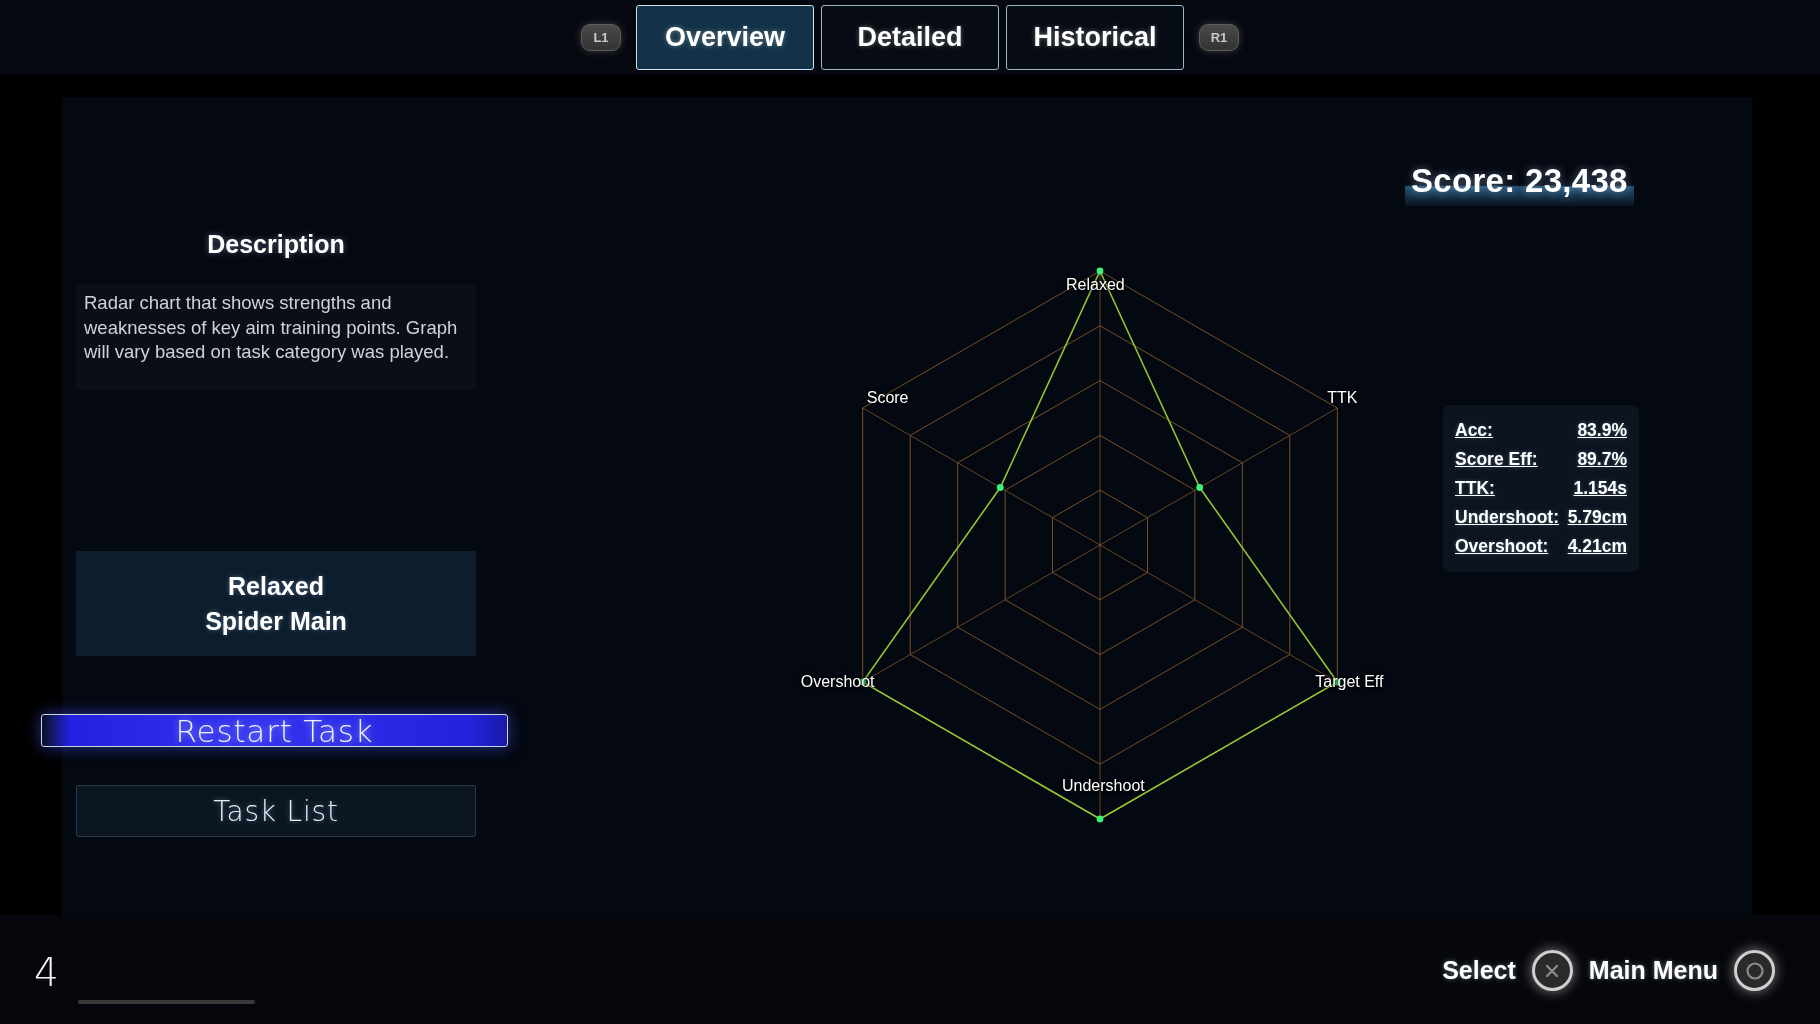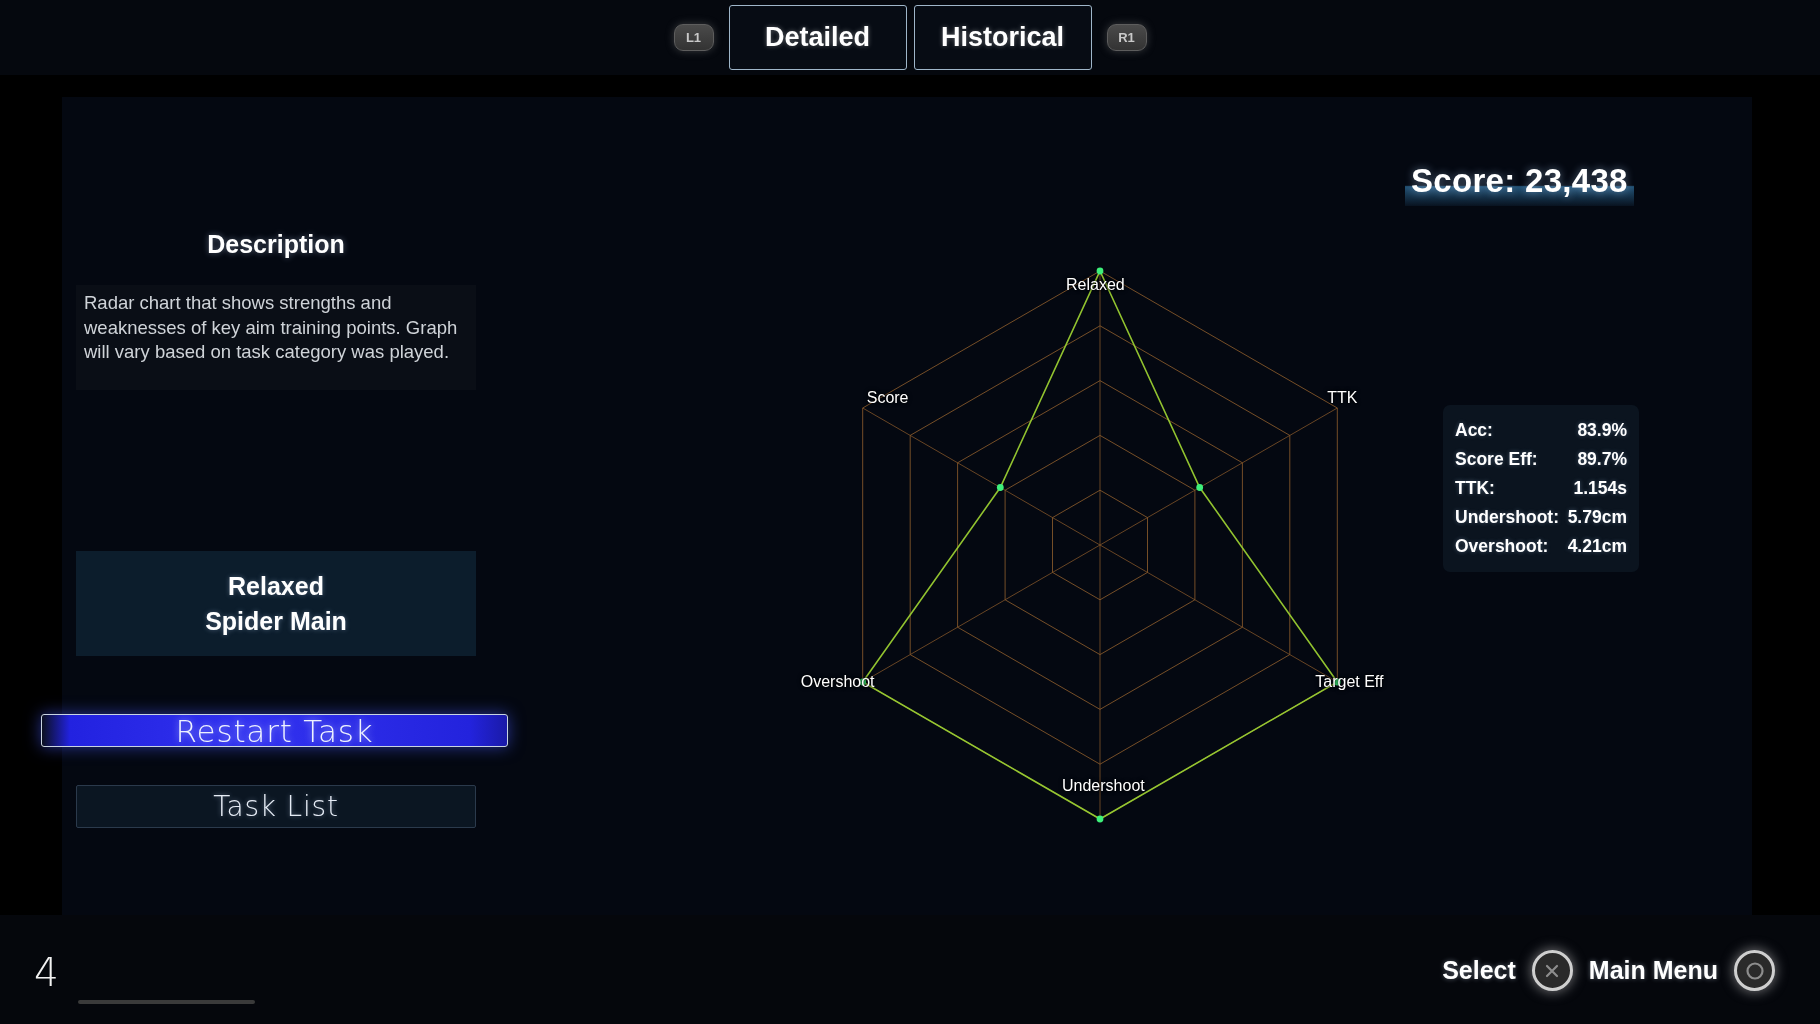--- a/index.html
+++ b/index.html
@@ -86,21 +86,21 @@
     border: 1px solid #c9d4e2; border-radius: 3px;
     background: linear-gradient(90deg, #0b1020 0%, #2222e0 6%, #3232f0 45%, #2323dd 92%, #1a1aa8 100%);
     box-shadow: 0 0 16px rgba(70,90,255,.55);
     display: flex; align-items: center; justify-content: center;
   }
   .btn-restart span {
     color: #eef2ff; font-size: 31px; font-family: "DejaVu Sans", sans-serif; font-weight: 300;
     letter-spacing: .8px; text-shadow: 0 0 7px rgba(210,225,255,.7);
   }
   .btn-tasklist {
-    position: absolute; left: 76px; top: 785px; width: 400px; height: 43px;
+    position: absolute; left: 76px; top: 785px; width: 400px; height: 52px;
     border: 1px solid #2b3a4c; border-radius: 2px;
     background: #0b1622;
     display: flex; align-items: center; justify-content: center;
   }
   .btn-tasklist span {
     color: #e6ecf5; font-size: 28px; font-family: "DejaVu Sans", sans-serif; font-weight: 300;
     letter-spacing: .8px; text-shadow: 0 0 5px rgba(200,220,255,.45);
   }
 
   
@@ -113,20 +113,21 @@
 
   
   .stats {
     position: absolute; left: 1443px; top: 405px; width: 196px;
     background: #0b141f; border-radius: 7px; padding: 11px 8px;
   }
   .stat-row {
     display: flex; justify-content: space-between; align-items: center;
     padding: 4px 4px; font-size: 17.5px; font-weight: bold; color: #ffffff;
     text-shadow: 0 0 4px rgba(170,200,235,.35);
+    text-decoration: underline;
   }
   .stat-row .k { text-align: left; }
   .stat-row .v { text-align: right; }
 
   
   .bottombar {
     position: absolute; left: 0; top: 915px; width: 1820px; height: 109px;
     background: #05070c;
   }
   .page-num {
@@ -151,20 +152,21 @@
   .pad-btn svg { display:block; }
 </style>
 </head>
 <body>
 
 <div id="root">
 
   <div class="topbar">
     <div class="tabrow">
       <div class="shoulder">L1</div>
+      <div class="tab active">Overview</div>
       <div class="tab">Detailed</div>
       <div class="tab">Historical</div>
       <div class="shoulder">R1</div>
     </div>
   </div>
 
   <div class="leftgutter"></div>
   <div class="content"></div>
 
   <div class="score">Score: 23,438</div>

